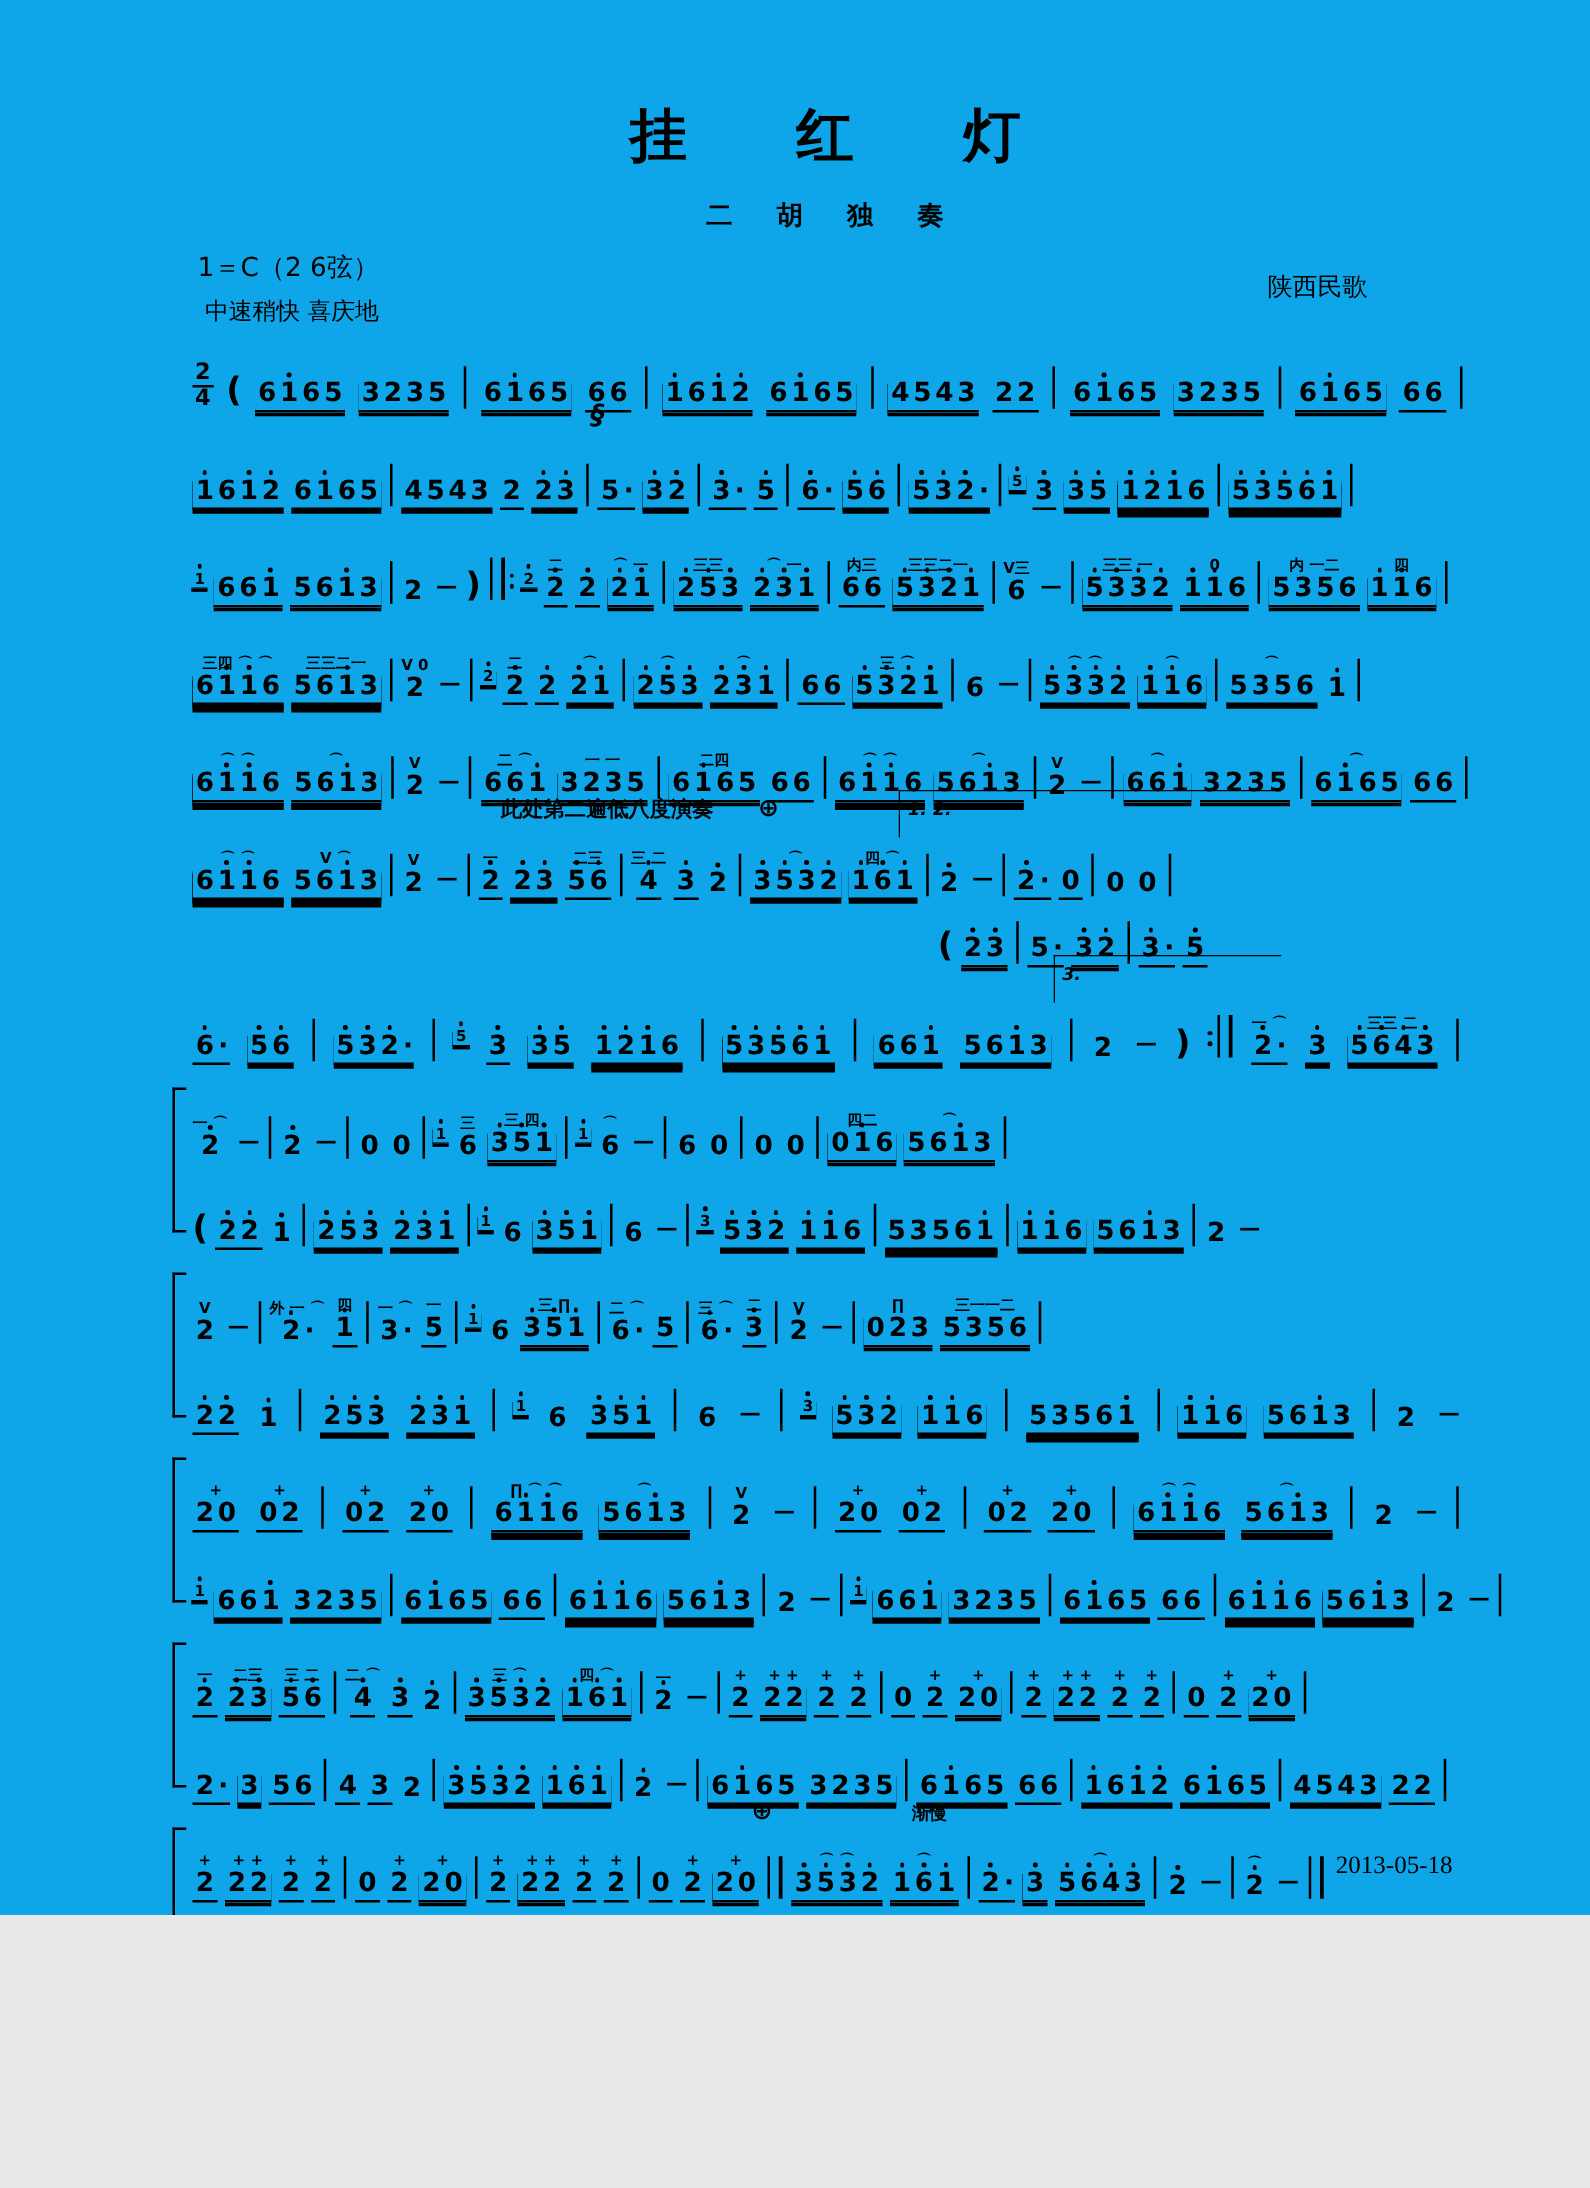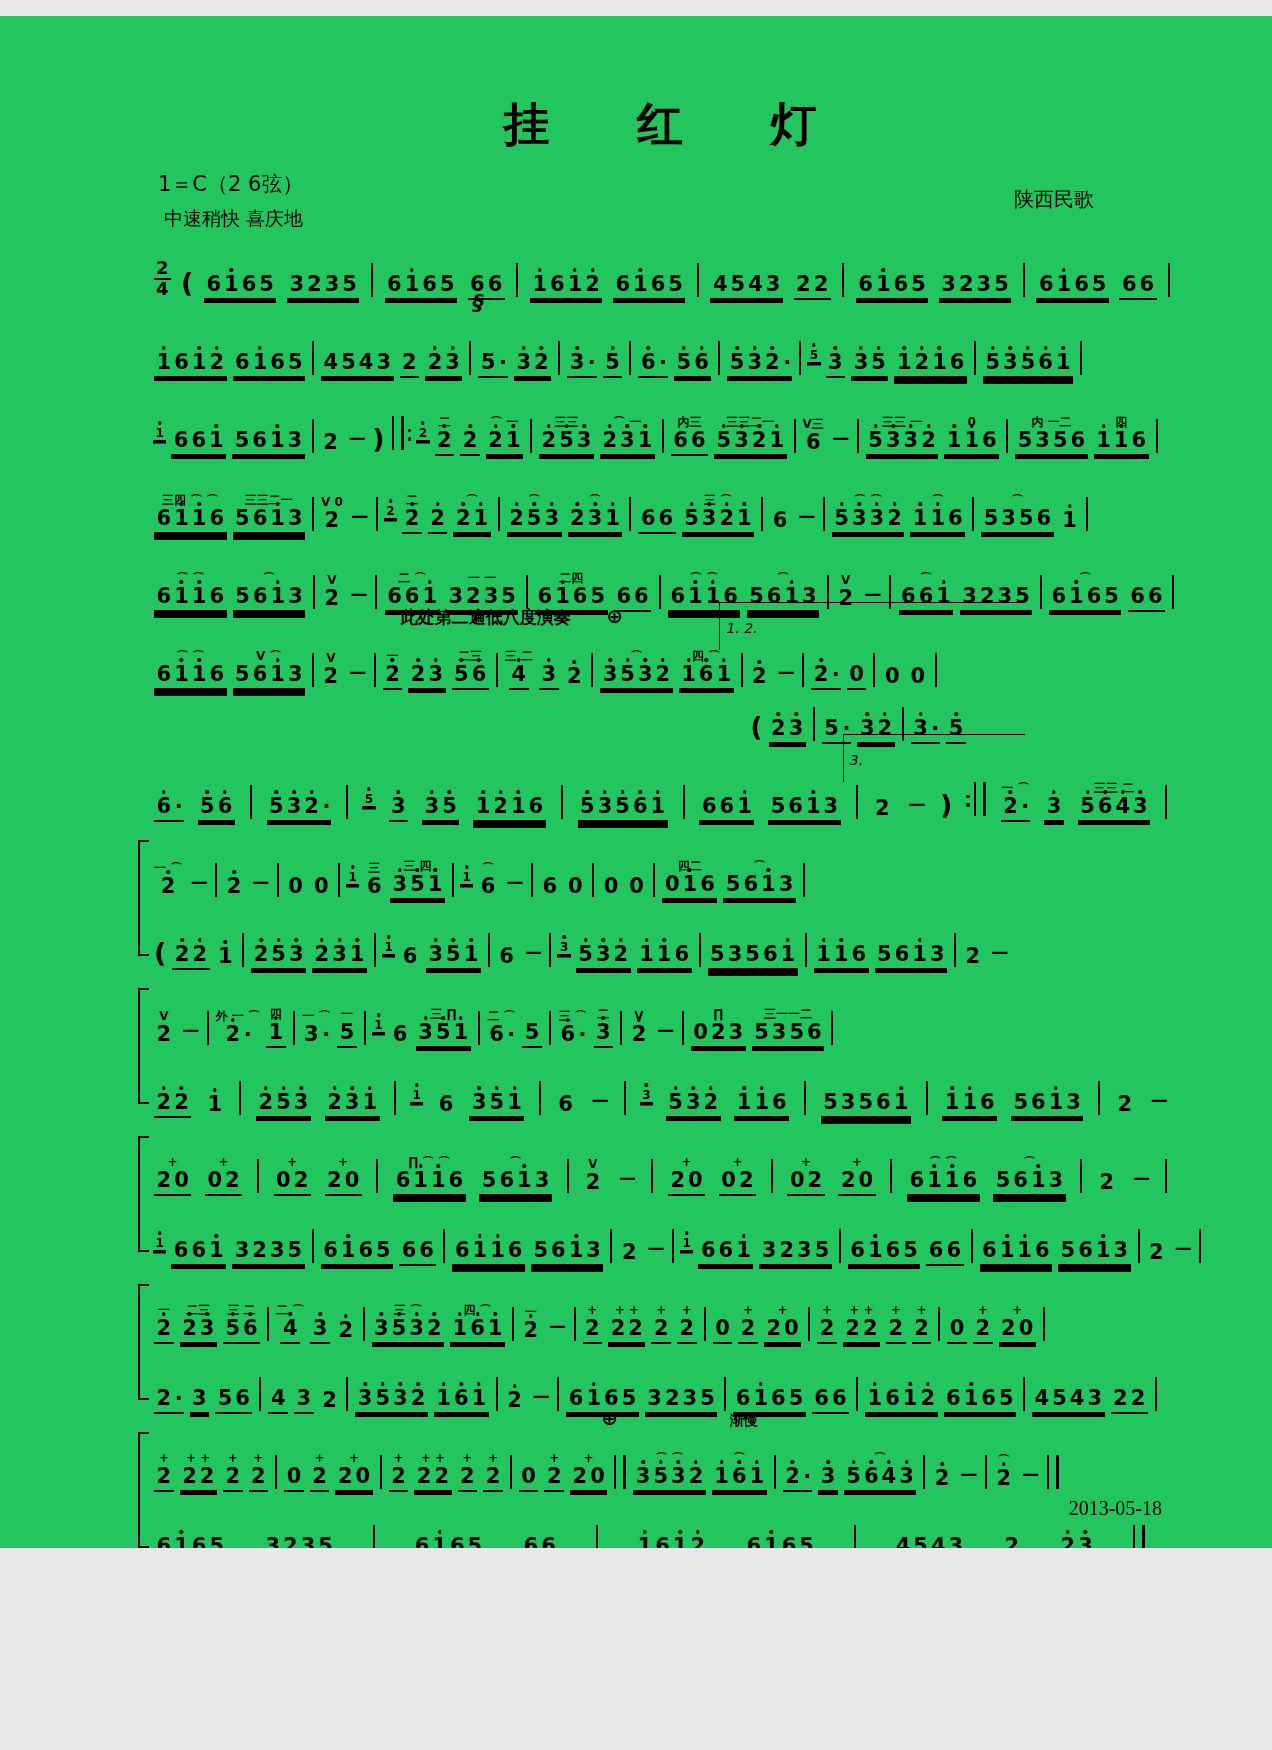--- a/index.html
+++ b/index.html
@@ -1,16 +1,16 @@
 <!DOCTYPE html>
 <html><head>
 <meta charset="utf-8">
 <style>
   html,body{margin:0;padding:0;background:#e8e8e8;}
-  #page{position:relative;width:1272px;height:1532px;background:#22c55e;margin:16px auto;
+  #page{position:relative;width:1272px;height:1532px;background:#0ea5e9;margin:0 auto;
         font-family:"DejaVu Sans", sans-serif;color:#000;overflow:hidden;}
   #content{position:absolute;left:138px;top:78px;width:1044px;}
   .title{text-align:center;font-family:"Liberation Serif", serif;font-size:46px;font-weight:bold;
          letter-spacing:38px;margin-left:38px;}
   .subtitle{text-align:center;font-size:21px;font-weight:bold;letter-spacing:14px;margin-top:18px;margin-left:14px;}
   .meta{position:relative;height:66px;margin-top:14px;font-weight:normal;}
   .key{position:absolute;left:20px;top:0;font-size:21px;}
   .source{position:absolute;right:88px;top:16px;font-size:20px;}
   .tempo{position:absolute;left:26px;top:36px;font-size:19px;}
   
@@ -43,33 +43,34 @@
   .grace{transform:translateY(-15px);margin:0 -1px;}
   .grace .n{font-size:12px;padding:0 1px 1px;}
   .grace.u2 .n{border-bottom:1.5px solid #000;box-shadow:0 2.5px 0 #000;}
   .ts{display:inline-flex;flex-direction:column;align-items:center;font-size:18px;font-weight:bold;
       line-height:1.05;margin-bottom:1px;flex:none;}
   .ts b:first-child{border-bottom:2px solid #000;padding:0 2px;}
   .lbl{position:absolute;font-size:14px;white-space:nowrap;top:-16px;z-index:2;}
   .lbl.plain{font-weight:bold;top:-18px;}
   .lbl.segno{font-size:22px;font-weight:bold;font-style:italic;top:-26px;}
   .lbl.coda{font-size:20px;font-weight:bold;top:-24px;}
-  .lbl.volta{border-top:1.5px solid #000;border-left:1.5px solid #000;padding:17px 0 14px 6px;
-      font-style:italic;font-weight:normal;font-size:14px;top:-26px;}
+  .lbl.volta{border-top:1.5px solid #000;border-left:1.5px solid #000;padding:7px 0 14px 6px;
+      font-style:italic;font-weight:bold;font-size:14px;top:-26px;}
   .lbl.below{top:calc(100% - 4px);font-weight:bold;font-style:italic;font-size:12px;}
   .lbl.note-text{font-weight:bold;font-size:17px;top:-22px;text-align:right;}
   .suffix{font-size:19px;font-weight:bold;padding:0 0 8px 10px;white-space:nowrap;}
   .datefoot{position:absolute;right:110px;bottom:28px;font-size:20px;font-family:"Liberation Serif", serif;}
 </style>
 </head>
 <body>
 
 <div id="page">
   <div id="content">
     <div class="title">挂 红 灯</div>
+    <div class="subtitle">二 胡 独 奏</div>
     <div class="meta">
       <span class="key">1＝C（2 6弦）</span>
       <span class="source">陕西民歌</span>
       <span class="tempo">中速稍快  喜庆地</span>
     </div>
     <div id="score">
         <div class="sys">
           <div class="line">
             <span class="ts">
               <b>2</b>

